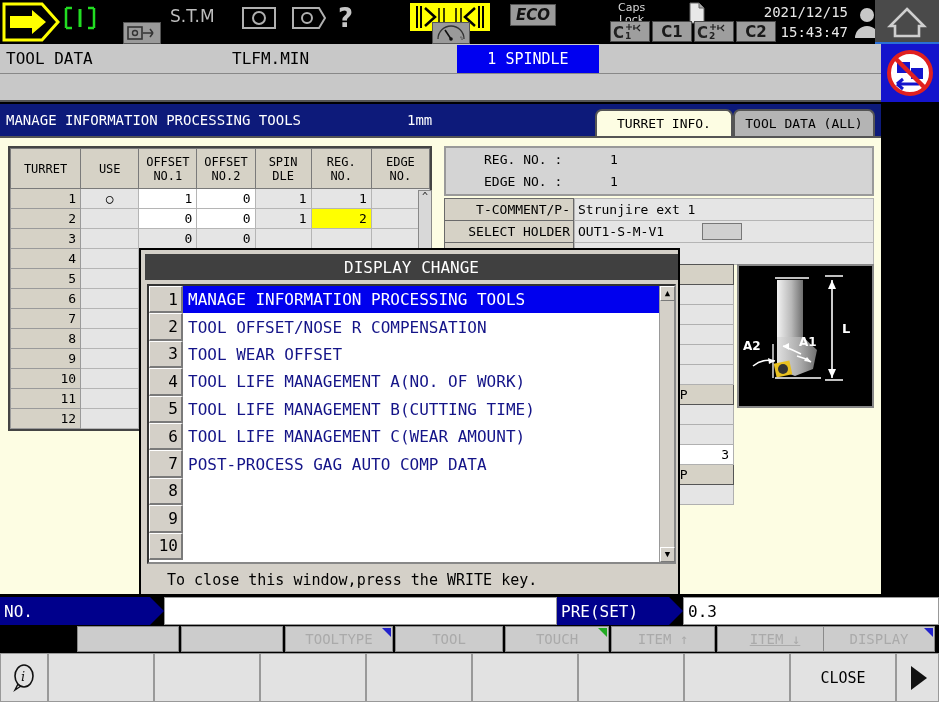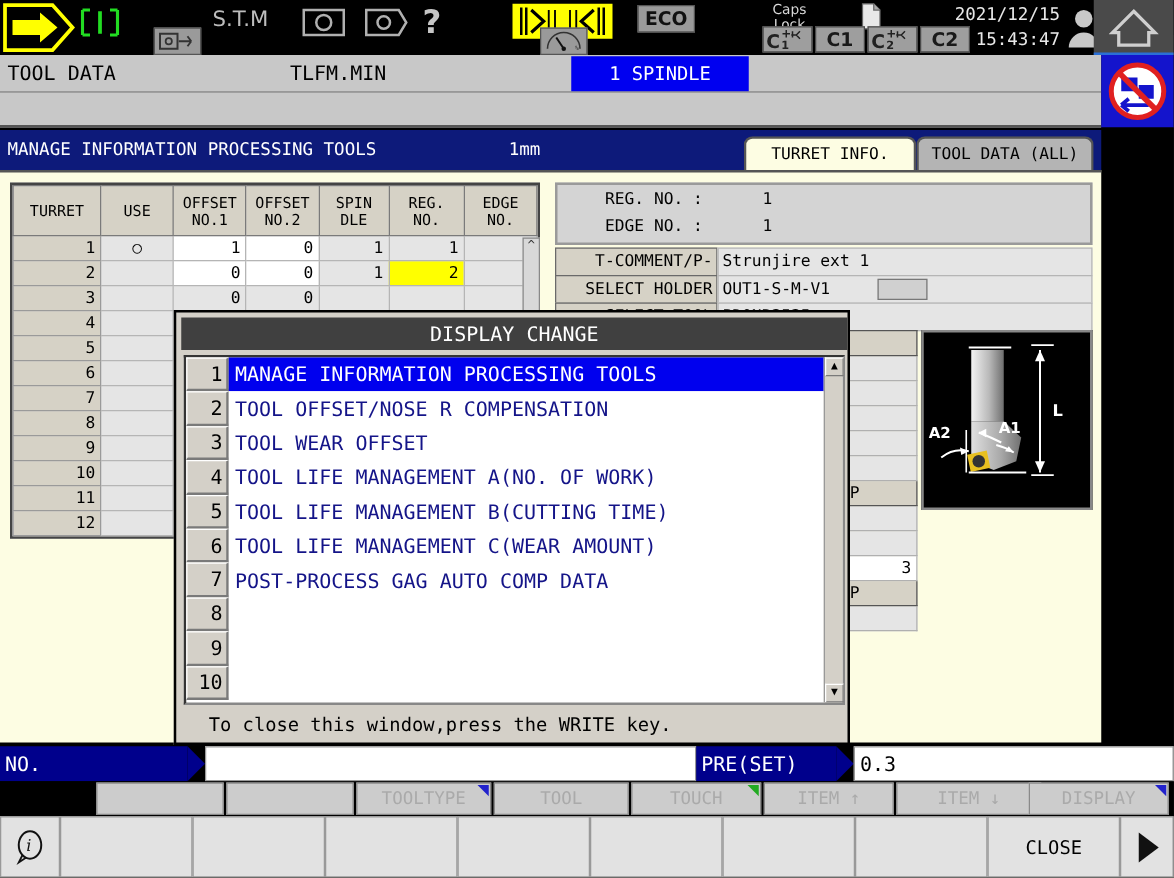--- a/index.html
+++ b/index.html
@@ -24,20 +24,21 @@
     position: absolute; display: flex; align-items: center; justify-content: center;
     color: #b8b8b8; font-size: 15px;
   }
   .stm { position: absolute; left: 170px; top: 6px; color: #bdbdbd; font-size: 17px; letter-spacing: 0px; font-family: "DejaVu Sans", sans-serif;}
   .qmark { position: absolute; left: 338px; top: 3px; color: #c6c6c6; font-size: 26px; font-weight: bold; font-family: "DejaVu Sans", sans-serif;}
   .eco {
     position: absolute; left: 510px; top: 4px;
     background: #9a9a9a; color: #111; font-size: 15px; font-weight: bold;
     padding: 1px 5px; font-family: "DejaVu Sans", sans-serif;
     border: 1px solid #555;
+    font-style: italic;
   }
   .capslock {
     position: absolute; left: 618px; top: 2px; color: #d9d9d9;
     font-size: 11px; line-height: 12px; text-align: center;
     font-family: "DejaVu Sans", sans-serif;
   }
   .pagecorner { position: absolute; left: 688px; top: 2px; }
   .cbtn {
     position: absolute; top: 21px; height: 21px;
     background: #9e9e9e; border: 1px solid #4a4a4a;
@@ -746,21 +747,21 @@
     <div class="sk" style="left:285px; width:108px;">
       <span>TOOLTYPE</span>
       <span class="corner"></span>
     </div>
     <div class="sk" style="left:395px; width:108px;">TOOL</div>
     <div class="sk" style="left:505px; width:104px;">
       <span>TOUCH</span>
       <span class="corner grn"></span>
     </div>
     <div class="sk" style="left:611px; width:104px;">ITEM ↑</div>
-    <div class="sk" style="left:717px; width:116px;">ITEM ↓</div>
+    <div class="sk" style="left:717px; width:116px;text-decoration:underline;">ITEM ↓</div>
     <div class="sk" style="left:823px; width:112px;">
       <span>DISPLAY</span>
       <span class="corner"></span>
     </div>
   </div>
 
   <div class="menubar">
     <div class="mk" style="left:0; width:48px;">
       <svg width="26" height="30" viewBox="0 0 26 30">
         <ellipse cx="13" cy="13" rx="9" ry="11" fill="none" stroke="#111" stroke-width="1.6"></ellipse>

